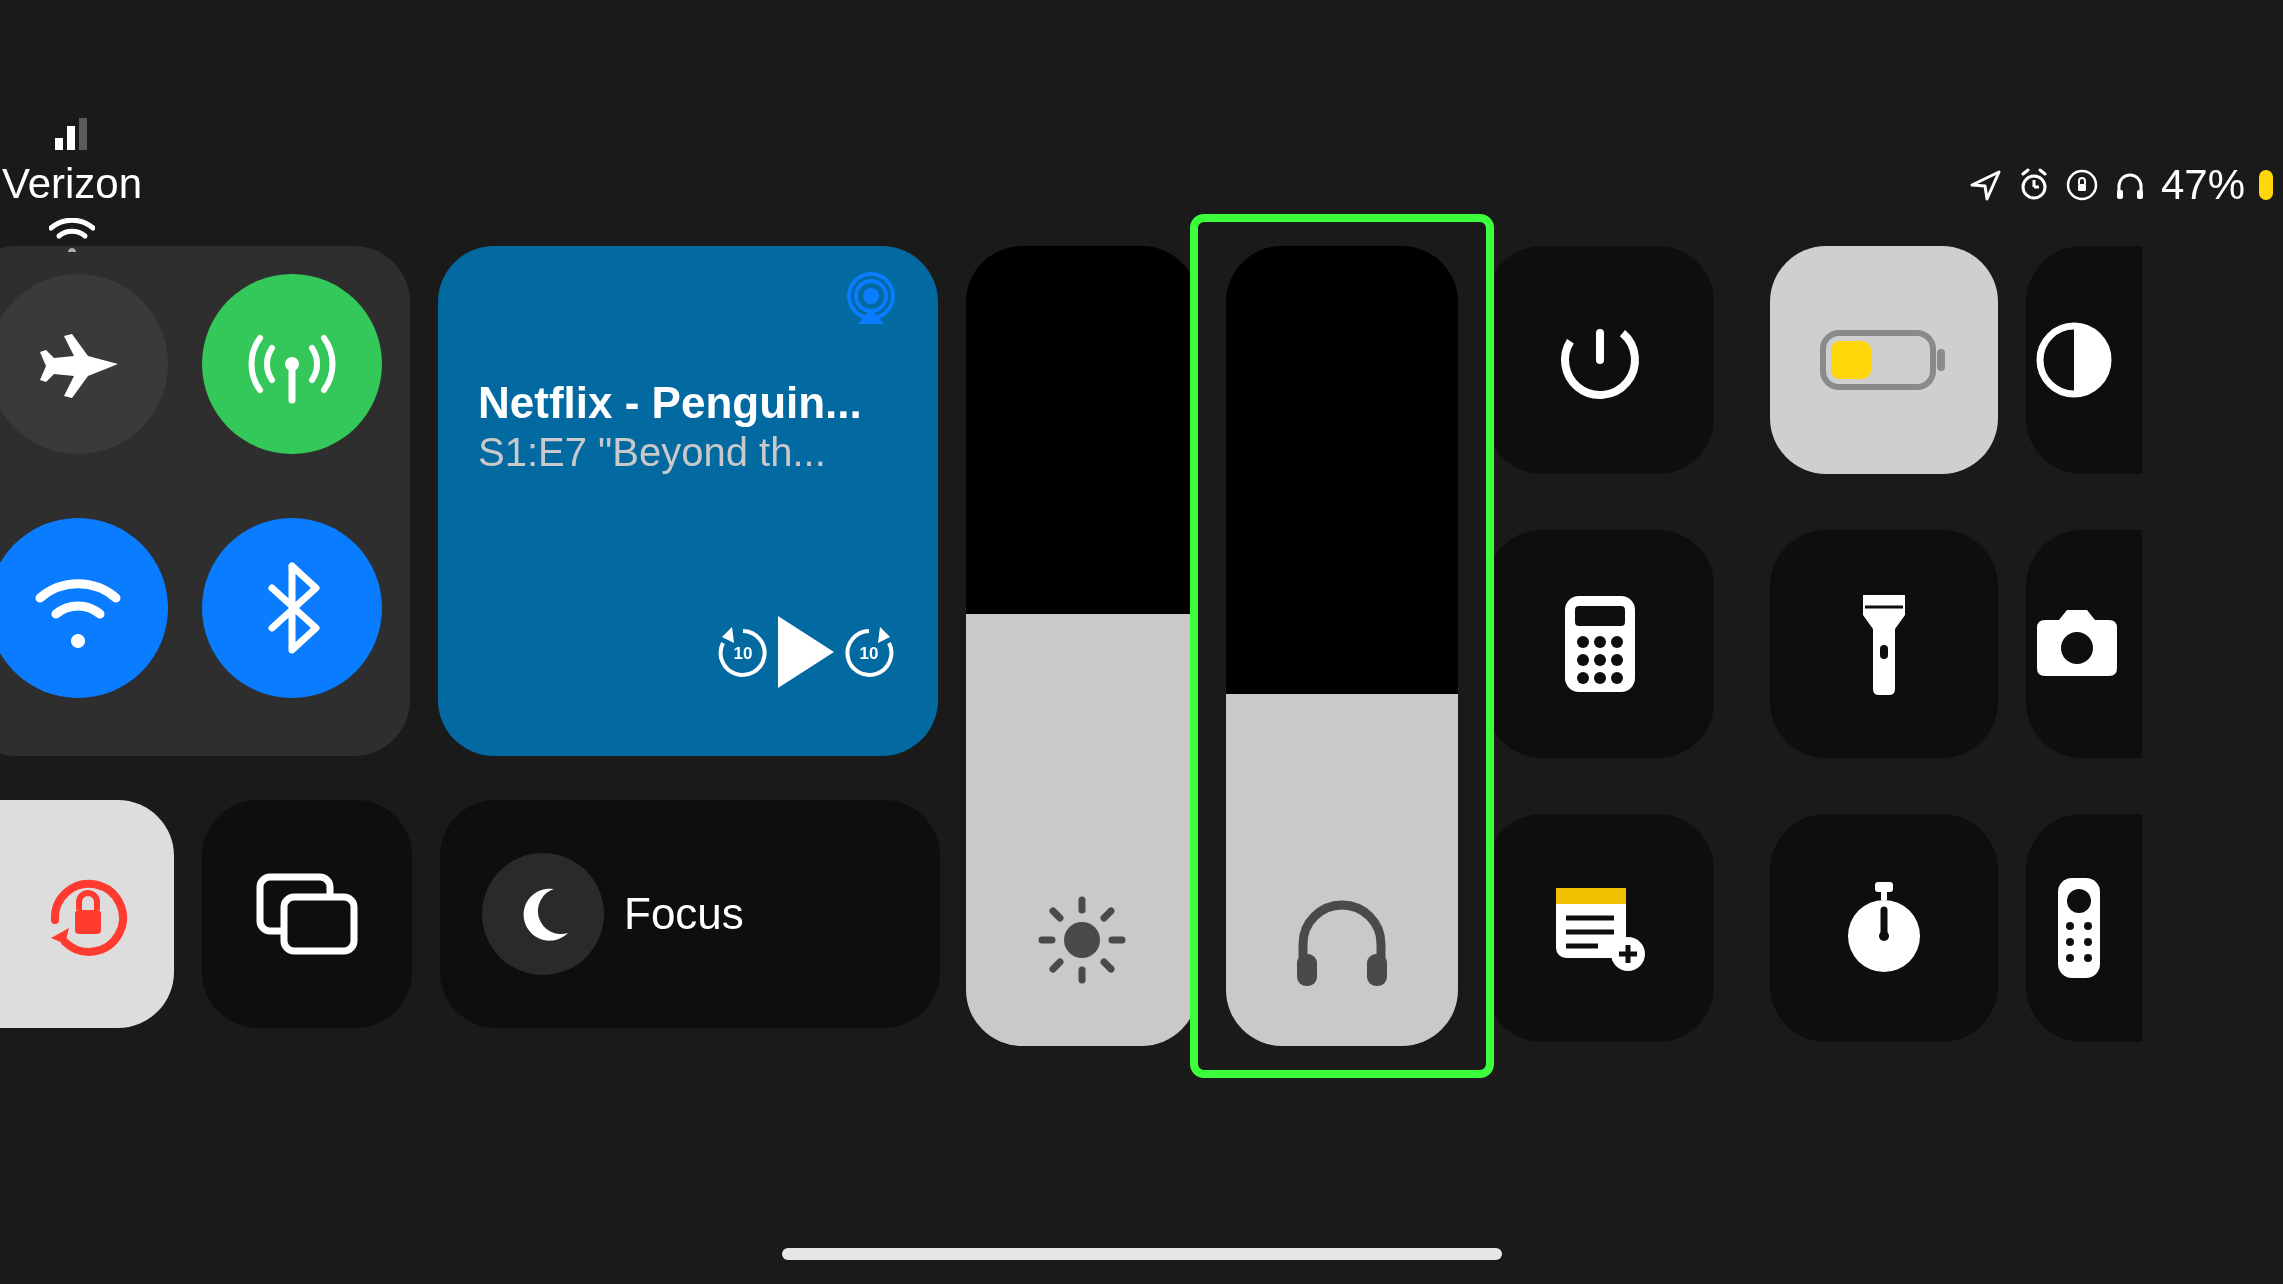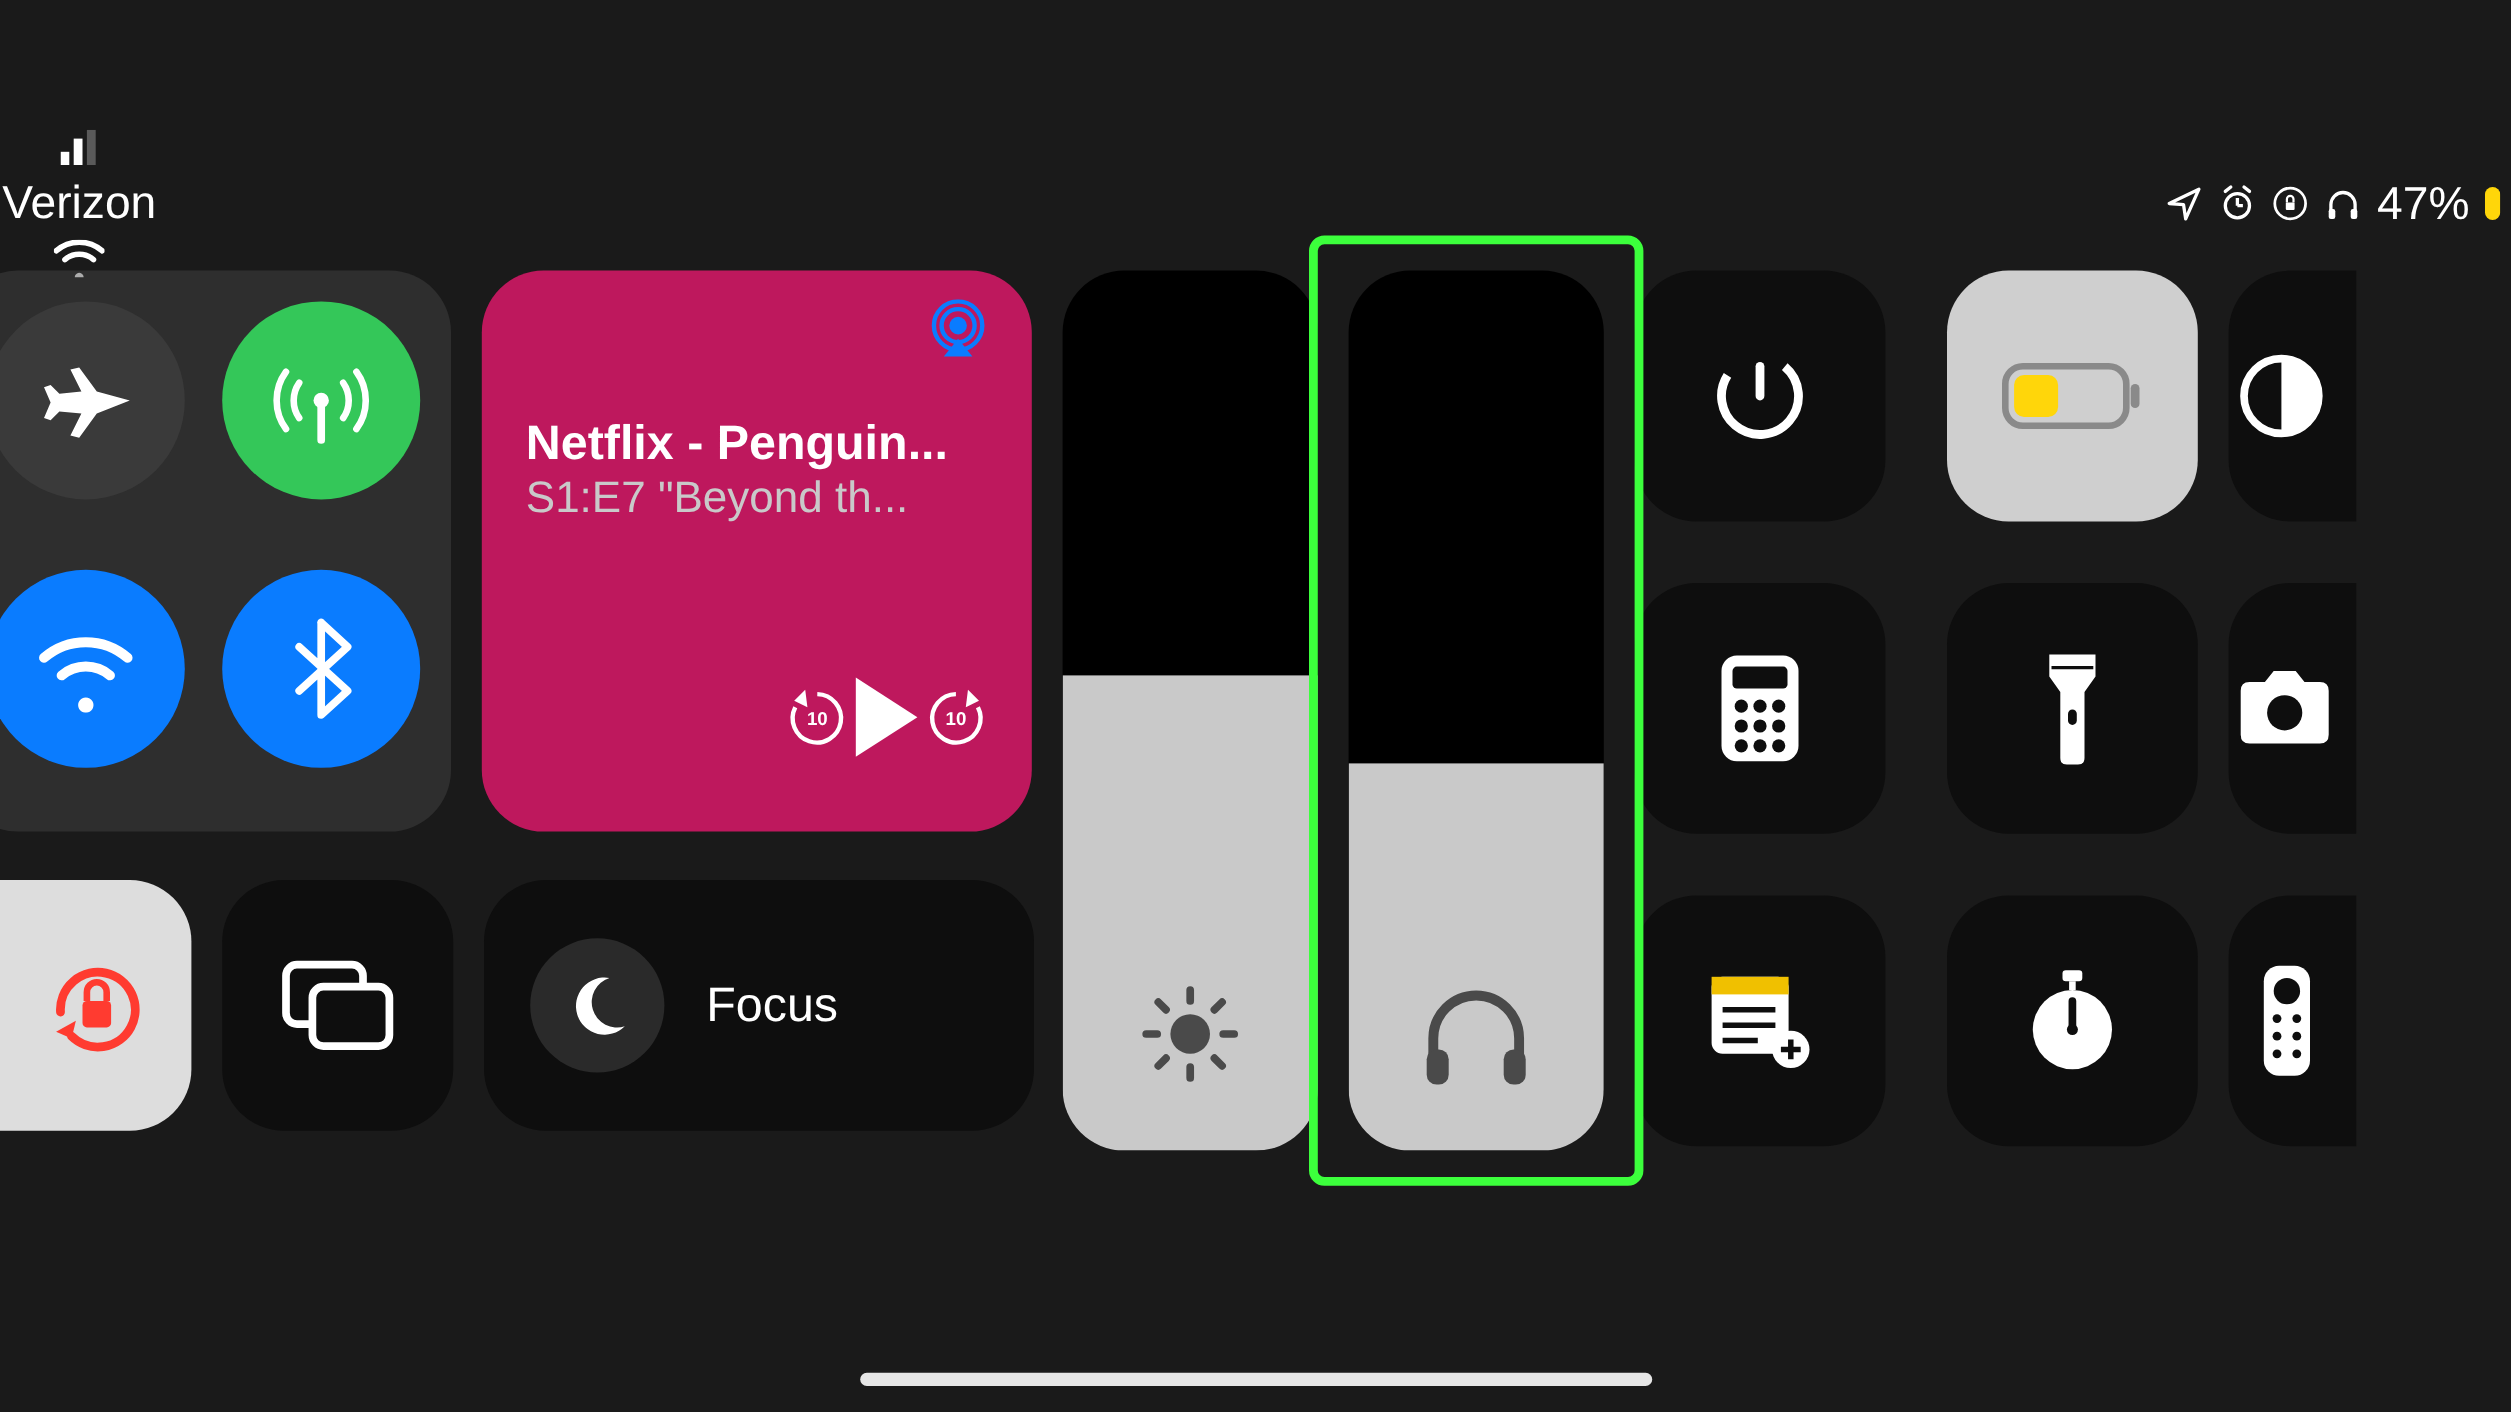--- a/index.html
+++ b/index.html
@@ -44,21 +44,21 @@
     position: absolute;
     top: 246px;
     left: 0;
     right: 0;
     display: flex;
     gap: 28px;
   }
 
   
   .tile {
-    background: #be185d;
+    background: #0369a1;
     border-radius: 56px;
     position: relative;
   }
 
   
   .conn {
     width: 450px;
     height: 510px;
     display: grid;
     grid-template-columns: 1fr 1fr;
@@ -199,21 +199,21 @@
   .square.dark { background: #0e0e0e; }
 
   .focus-tile {
     width: 500px;
     height: 228px;
     background: #0e0e0e;
     border-radius: 56px;
     display: flex;
     align-items: center;
     padding: 0 42px;
-    gap: 38px;
+    gap: 20px;
   }
   .focus-circle {
     width: 122px;
     height: 122px;
     border-radius: 50%;
     background: #2a2a2a;
     display: flex;
     align-items: center;
     justify-content: center;
   }

